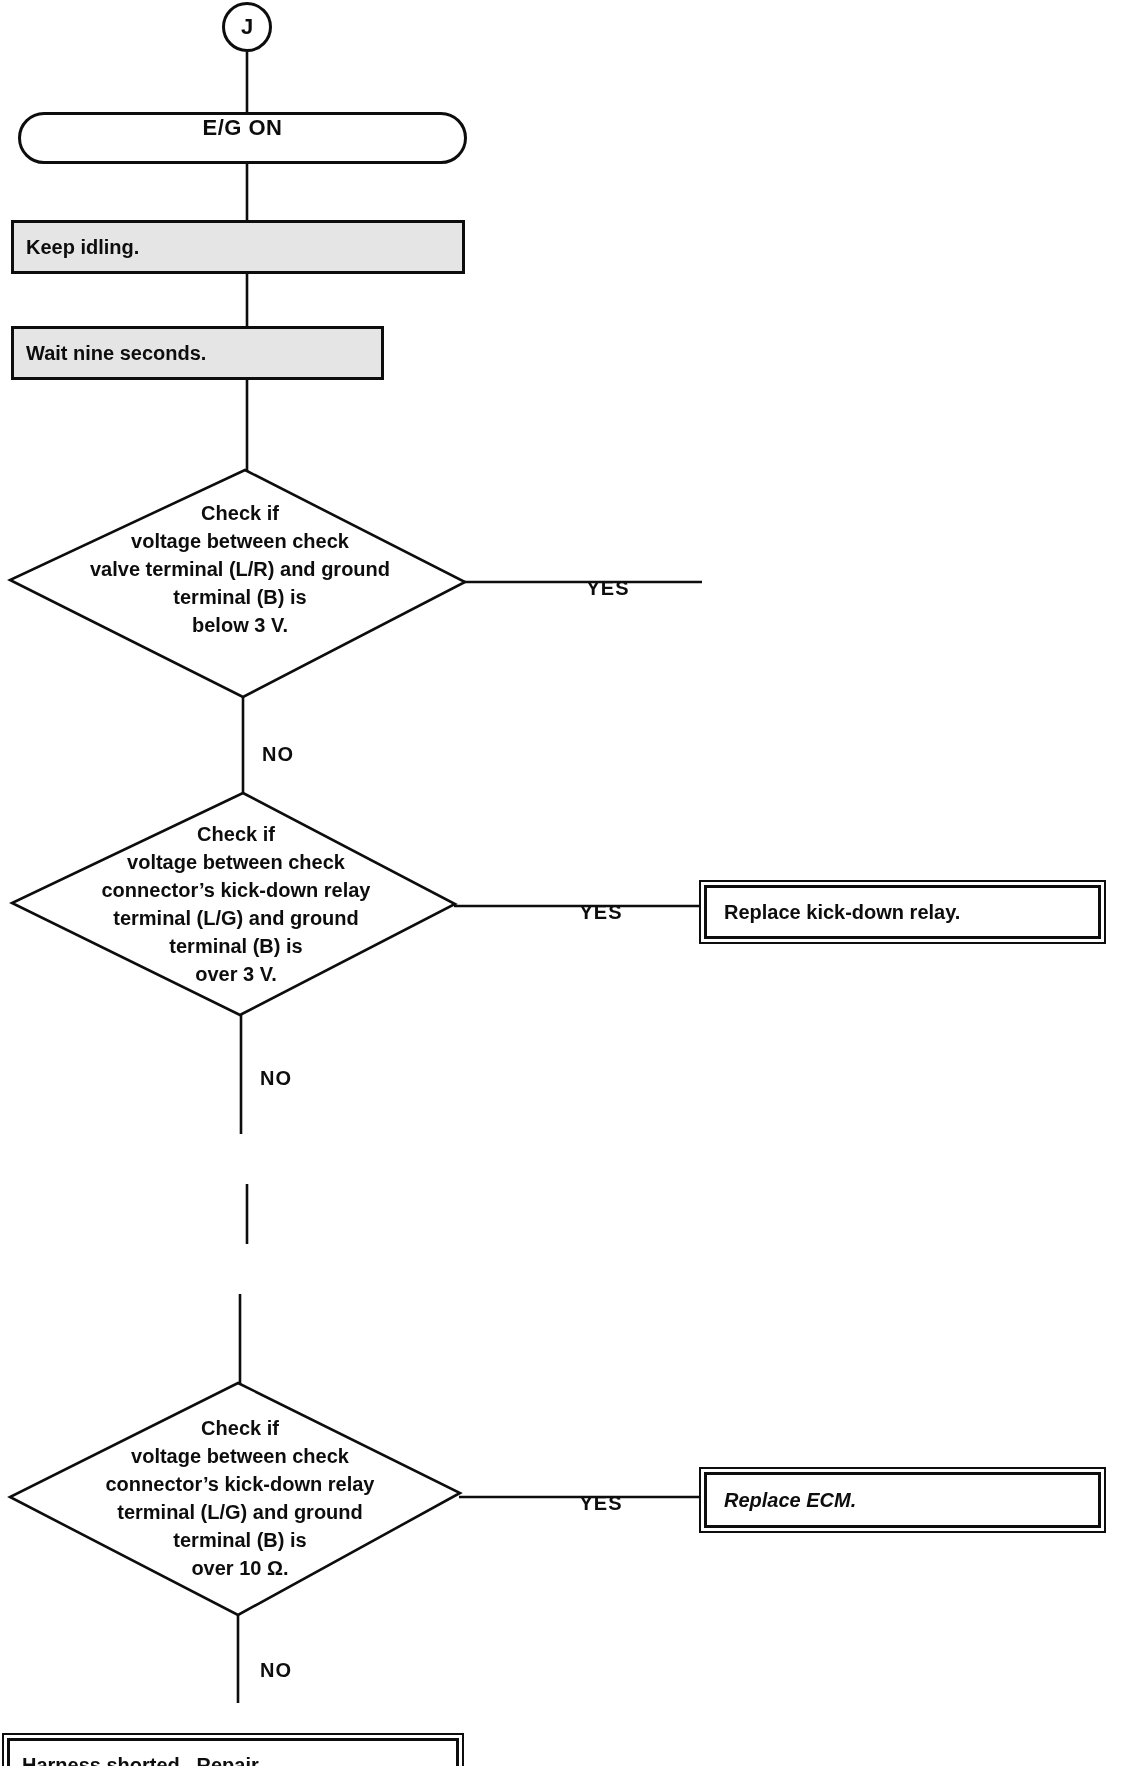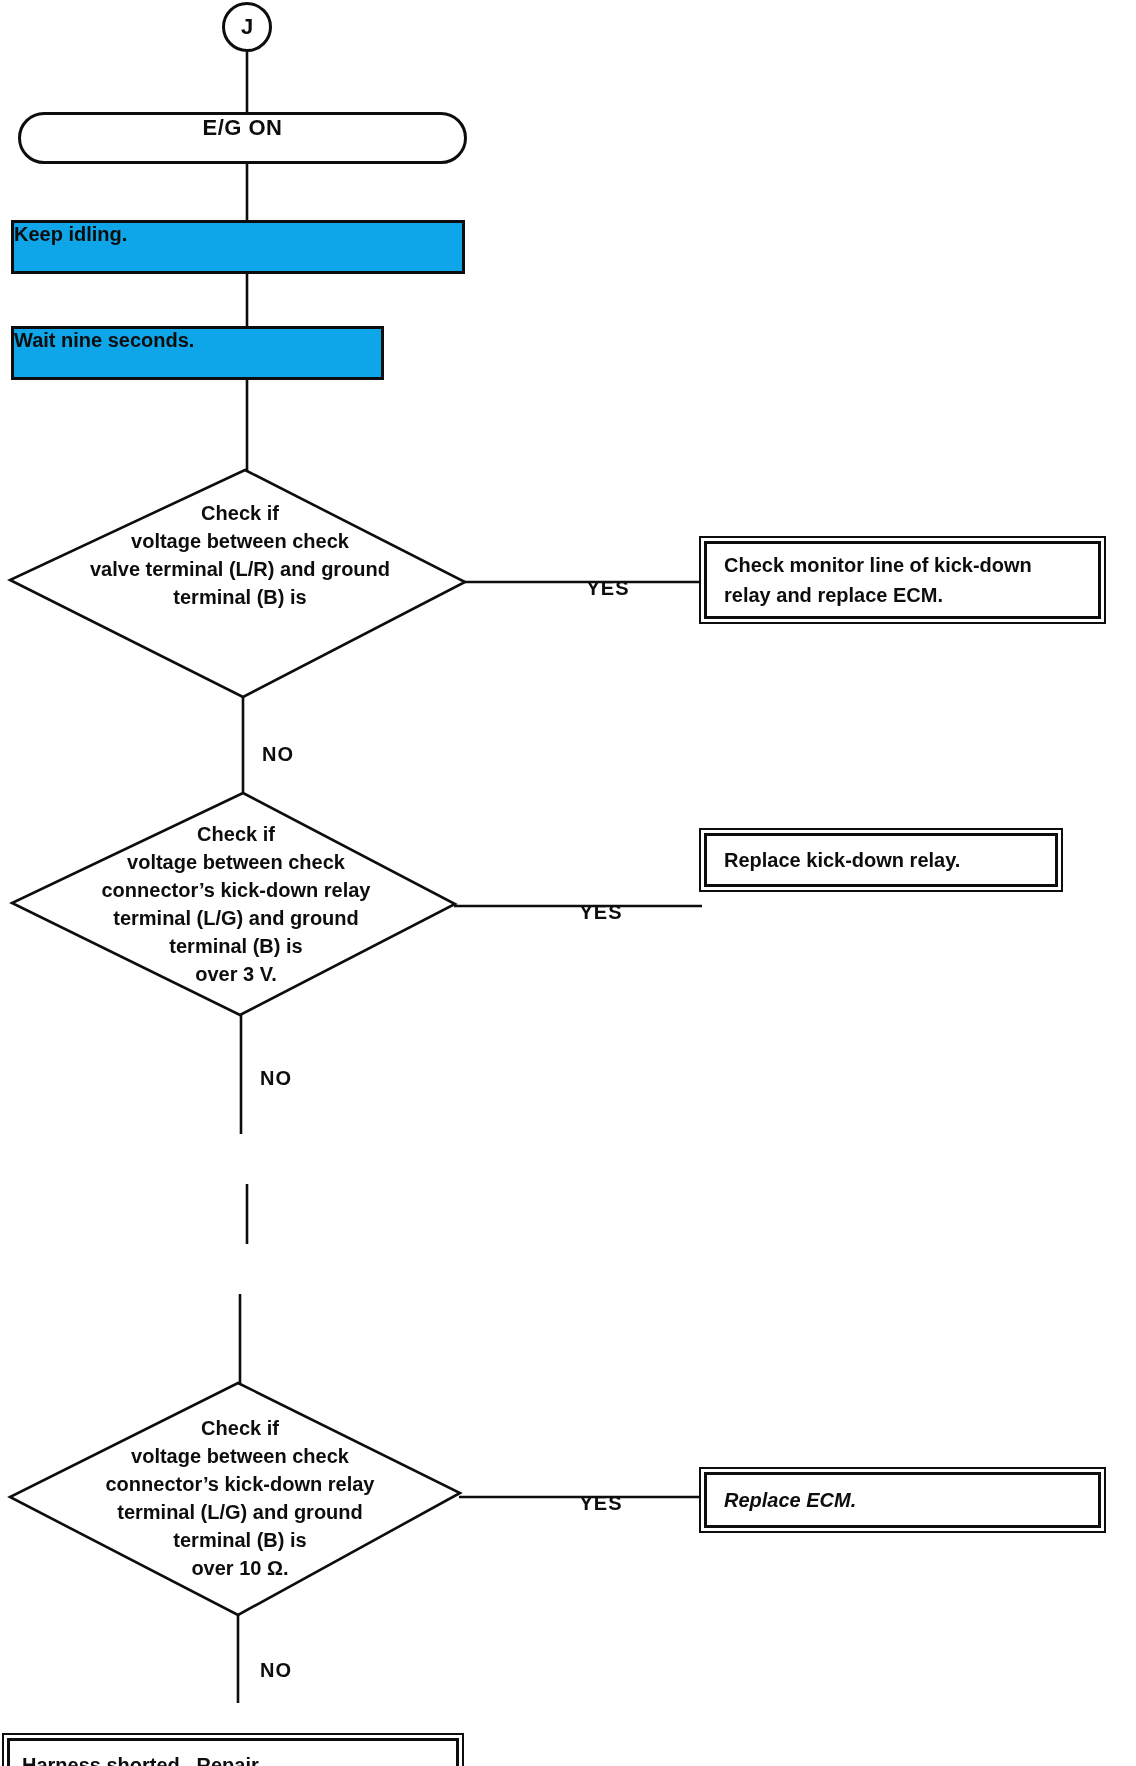--- a/index.html
+++ b/index.html
@@ -21,23 +21,23 @@
     font-size:22px;font-weight:700;background:#fff;
   }
   
   .stadium{
     border:3px solid #0d0d0d;border-radius:28px;background:#fff;
     display:flex;justify-content:center;
     font-size:22px;font-weight:700;letter-spacing:.5px;
   }
   
   .process{
-    border:3px solid #0d0d0d;background:#0ea5e9;
-    display:flex;
-    padding-left:0;font-size:20px;font-weight:700;
+    border:3px solid #0d0d0d;background:#e5e5e5;
+    display:flex;align-items:center;
+    padding-left:12px;font-size:20px;font-weight:700;
   }
   
   .diamond-label{
     width:404px;text-align:center;
     font-size:20px;line-height:28px;font-weight:700;
   }
   
   .result{
     border:2px solid #0d0d0d;padding:3px;background:#fff;
   }
@@ -93,45 +93,40 @@
 
   <div class="abs process" style="left:11px;top:326px;width:373px;height:54px;">
     <span>Wait nine seconds.</span>
   </div>
 
   <div class="abs diamond-label" style="left:38px;top:499px;">
     <div>Check if</div>
     <div>voltage between check</div>
     <div>valve terminal (L/R) and ground</div>
     <div>terminal (B) is</div>
+    <div>below 3 V.</div>
   </div>
 
   <div class="abs branch" style="left:563px;top:548px;width:90px;text-align:center;">YES</div>
 
-  <div class="abs result" style="left:699px;top:536px;width:407px;height:88px;">
-    <div class="inner">
-      <div>Check monitor line of kick-down</div>
-      <div>relay and replace ECM.</div>
-    </div>
-  </div>
 
   <div class="abs branch" style="left:262px;top:714px;">NO</div>
 
   <div class="abs diamond-label" style="left:34px;top:820px;">
     <div>Check if</div>
     <div>voltage between check</div>
     <div>connector’s kick-down relay</div>
     <div>terminal (L/G) and ground</div>
     <div>terminal (B) is</div>
     <div>over 3 V.</div>
   </div>
 
   <div class="abs branch" style="left:556px;top:872px;width:90px;text-align:center;">YES</div>
 
-  <div class="abs result" style="left:699px;top:828px;width:364px;height:64px;">
+  <div class="abs result" style="left:699px;top:880px;width:407px;height:64px;">
     <div class="inner">
       <div>Replace kick-down relay.</div>
     </div>
   </div>
 
   <div class="abs branch" style="left:260px;top:1038px;">NO</div>
 
 
 
   <div class="abs diamond-label" style="left:38px;top:1414px;">

